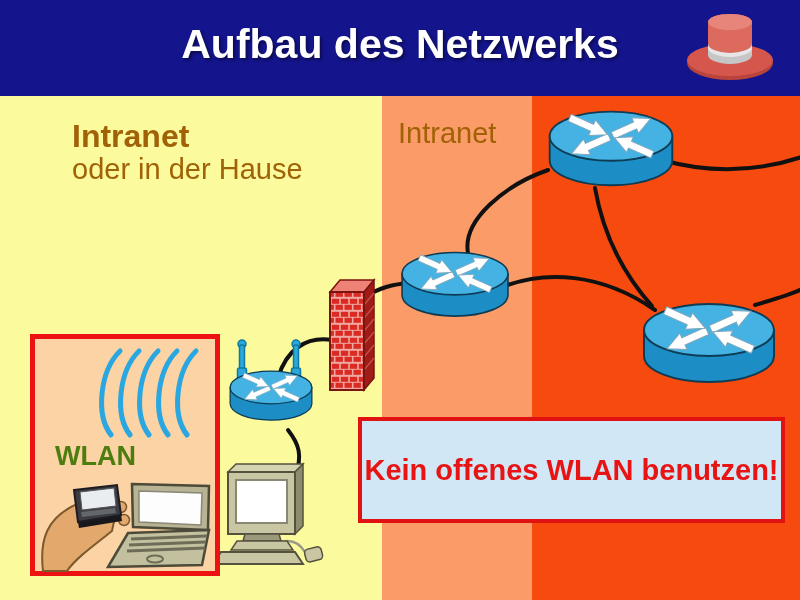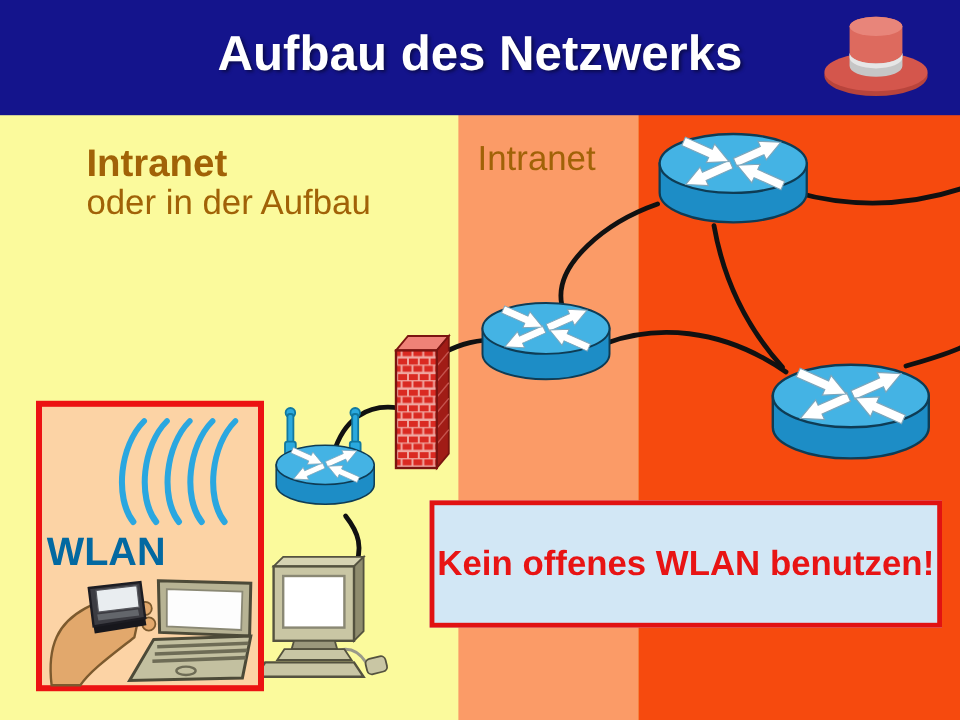--- a/index.html
+++ b/index.html
@@ -16,21 +16,21 @@
   .label-block{position:absolute;color:#a16207;z-index:3;}
   .label-block .h{font-size:32px;font-weight:bold;line-height:36px;}
   .label-block .l{font-size:29px;line-height:31px;}
   .intranet-block{left:72px;top:118px;}
   .isp-block{left:398px;top:118px;}
   svg.abs{position:absolute;overflow:visible;}
   .links{left:0;top:0;z-index:1;}
   .dev{z-index:2;}
   .wlan-box{position:absolute;left:30px;top:334px;width:190px;height:242px;
             border:5px solid #ec1212;background:#fcd3a5;box-sizing:border-box;z-index:2;}
-  .wlan-label{position:absolute;left:4px;top:102px;font-size:33px;font-weight:bold;color:#0369a1;}
+  .wlan-label{position:absolute;left:20px;top:102px;font-size:27px;font-weight:bold;color:#4d7c0f;}
   .warning-box{position:absolute;left:358px;top:417px;width:427px;height:106px;box-sizing:border-box;
                background:#d2e7f5;border:4px solid #e11212;z-index:5;
                display:flex;flex-direction:column;justify-content:center;align-items:center;}
   .warning-box span{color:#e81414;font-size:29px;font-weight:bold;line-height:36px;white-space:nowrap;}
 </style>
 </head>
 <body>
 
 <div class="slide">
 
@@ -69,21 +69,21 @@
       <ellipse cx="48" cy="52" rx="43" ry="16" fill="#d4564c"></ellipse>
       <path d="M26,14 a22,8 0 0 1 44,0 v32 a22,9 0 0 1 -44,0 z" fill="#dd6a5e"></path>
       <path d="M26,36 a22,9 0 0 0 44,0 v11 a22,9 0 0 1 -44,0 z" fill="#c6c6c6"></path>
       <path d="M26,36 a22,9 0 0 0 44,0 v4 a22,9 0 0 1 -44,0 z" fill="#e6e6e6"></path>
       <ellipse cx="48" cy="14" rx="22" ry="8" fill="#e8857a"></ellipse>
     </svg>
   </header>
 
   <div class="label-block intranet-block">
     <div class="h">Intranet</div>
-    <div class="l">oder in der Aufbau</div>
+    <div class="l">oder in der Hause</div>
   </div>
   <div class="label-block isp-block">
     <div class="l">Intranet</div>
   </div>
 
   <svg class="abs links" width="800" height="600" viewBox="0 0 800 600" fill="none" stroke="#111111" stroke-width="4" stroke-linecap="round">
     <path d="M278,378 C286,350 306,336 332,340"></path>
     <path d="M364,297 C380,288 392,284 410,283"></path>
     <path d="M468,253 C462,220 505,185 548,170"></path>
     <path d="M505,286 C545,271 600,272 655,310"></path>

